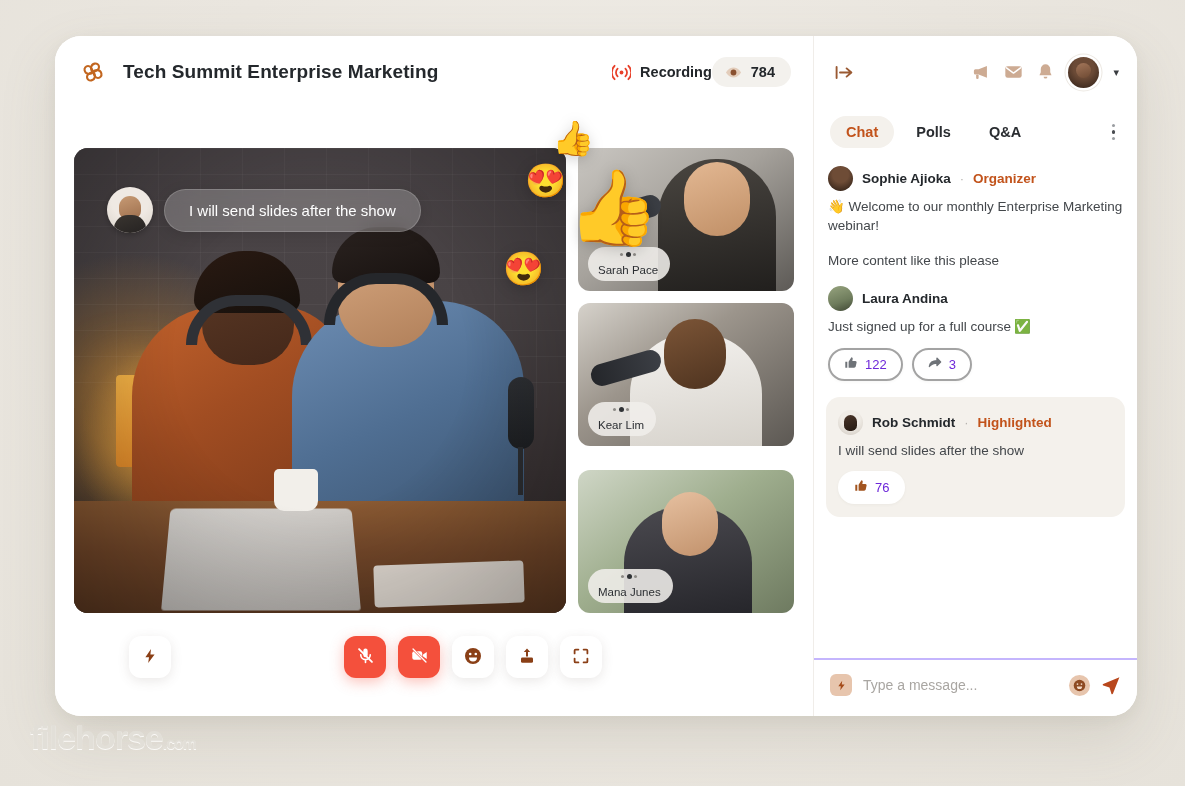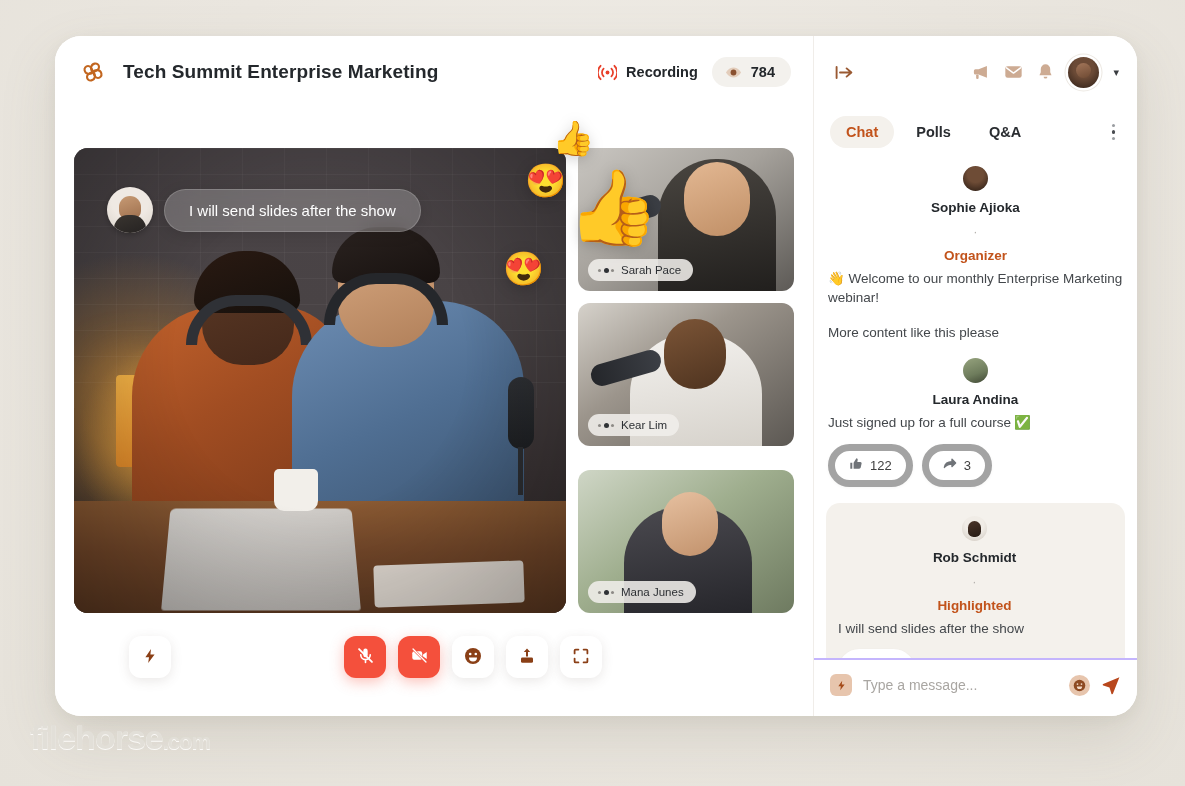--- a/index.html
+++ b/index.html
@@ -38,21 +38,21 @@
     display: flex; align-items: center;
     padding: 0 22px 0 21px;
     position: relative; z-index: 5;
   }
   .brand { display: flex; align-items: center; gap: 13px; }
   .logo { width: 34px; height: 34px; display:block; }
   .brand-title {
     font-size: 19px; font-weight: 700; color: #24282c; letter-spacing: .1px;
   }
   .header-mid {
-    display: flex; align-items: center; gap: 14px;
+    display: flex; align-items: center; 
     margin-left: auto;
     justify-content: center;
   }
   .rec {
     display: flex; align-items: center; gap: 9px;
     font-size: 14.5px; font-weight: 700; color: #23272b;
   }
   .rec-icon { color: #e8402a; display:flex; }
   .viewers {
     display: flex; align-items: center; gap: 9px;
@@ -241,21 +241,21 @@
   }
   .t-mic {
     position:absolute; left: 12px; top: 54px; width: 72px; height: 22px;
     background: linear-gradient(90deg,#24262a,#3c3f45); border-radius: 11px; transform: rotate(-16deg);
   }
   .t-name {
     position: absolute; left: 10px; bottom: 10px;
     display: flex; align-items: center; gap: 7px;
     background: rgba(240,238,234,.88);
     border-radius: 999px; padding: 5px 12px 5px 10px;
-    font-size: 11.5px; color: #2c2f33; font-weight: 400;
+    font-size: 11.5px; color: #2c2f33; font-weight: 400; flex-direction: column;
   }
   .dots { display: flex; align-items: center; gap: 2.5px; }
   .dots i { width: 3px; height: 3px; border-radius: 50%; background: #8d8a86; display: block; }
   .dots i.big { width: 5px; height: 5px; background: #2f3235; }
 
   
   .controls {
     position: absolute; left: 0; right: 0; bottom: 0; height: 103px;
   }
   .ctrl-btn {
@@ -321,21 +321,21 @@
     gap: 3px; padding: 6px 4px; cursor: pointer;
   }
   .kebab i { width: 3px; height: 3px; border-radius: 50%; background: #9a9da1; display:block; }
   .kebab i:nth-child(2) { background: #4a4d51; width: 3.5px; height: 3.5px; }
 
   .messages {
     flex: 1; overflow: hidden;
     padding: 18px 14px 0 14px;
   }
   .msg { margin-bottom: 16px; }
-  .msg-head { display: flex; align-items: center; gap: 9px; margin-bottom: 6px; flex-direction: column; }
+  .msg-head { display: flex; align-items: center; gap: 9px; margin-bottom: 6px; }
   .msg-ava {
     width: 25px; height: 25px; border-radius: 50%; flex: none;
     position: relative; overflow: hidden;
   }
   .ava-sophie { background: radial-gradient(circle at 50% 34%, #6e4c36 0 38%, #241811 100%); }
   .ava-amy { background: radial-gradient(circle at 50% 40%, #bcb8b3 0 40%, #3c3936 100%); }
   .ava-laura { background: linear-gradient(160deg,#97a47f 0%, #6e7c5c 60%, #3f4734 100%); }
   .ava-rob { background: radial-gradient(circle at 50% 34%, #f0ece6 0 44%, #cfc8bf 100%); }
   .ava-rob::after {
     content:''; position:absolute; left:6px; top:5px; width:13px; height:16px;
@@ -345,23 +345,23 @@
   .sep { color: #b6b3af; font-size: 13px; }
   .msg-role { font-size: 13.5px; font-weight: 700; color: #c2531b; }
   .msg-text {
     font-size: 13.5px; color: #43474b; line-height: 1.42;
     padding-left: 0;
   }
   .msg-body { padding-left: 0; }
   .reactions { display: flex; gap: 9px; margin-top: 11px; }
   .reaction-pill {
     display: flex; align-items: center; gap: 7px;
-    background: #fff; border: 7px solid #a3a3a3;
+    background: #fff; border: 2px solid #a3a3a3;
     border-radius: 999px; padding: 6px 14px;
-    font-size: 13px; color: #404040; font-weight: 400;
+    font-size: 13px; color: #6d28d9; font-weight: 400;
     cursor: pointer; box-shadow: 0 1px 3px rgba(110,100,90,.06);
   }
   .msg.highlighted {
     background: #f4f1ec;
     border-radius: 14px;
     padding: 13px 14px 13px 12px;
     margin: 0 -2px 16px -2px;
   }
   .msg.highlighted .reaction-pill { border-color: #fff; justify-content: center; }
 
@@ -388,21 +388,21 @@
   .send { color: #b8471c; cursor: pointer; display: flex; }
 
   
   .watermark {
     position: absolute; left: 30px; top: 718px;
     font-size: 34px; font-weight: 700; letter-spacing: -1px;
     color: #e2dfd8;
     text-shadow: 0 1px 0 #fbfaf8;
     user-select: none;
   }
-  .watermark .dotcom { font-size: 22px; text-align: right; }
+  .watermark .dotcom { font-size: 16px; text-align: right; }
 </style>
 </head>
 <body>
 
 <div class="window">
 
   <div class="stage">
 
     <div class="stage-header">
       <div class="brand">

